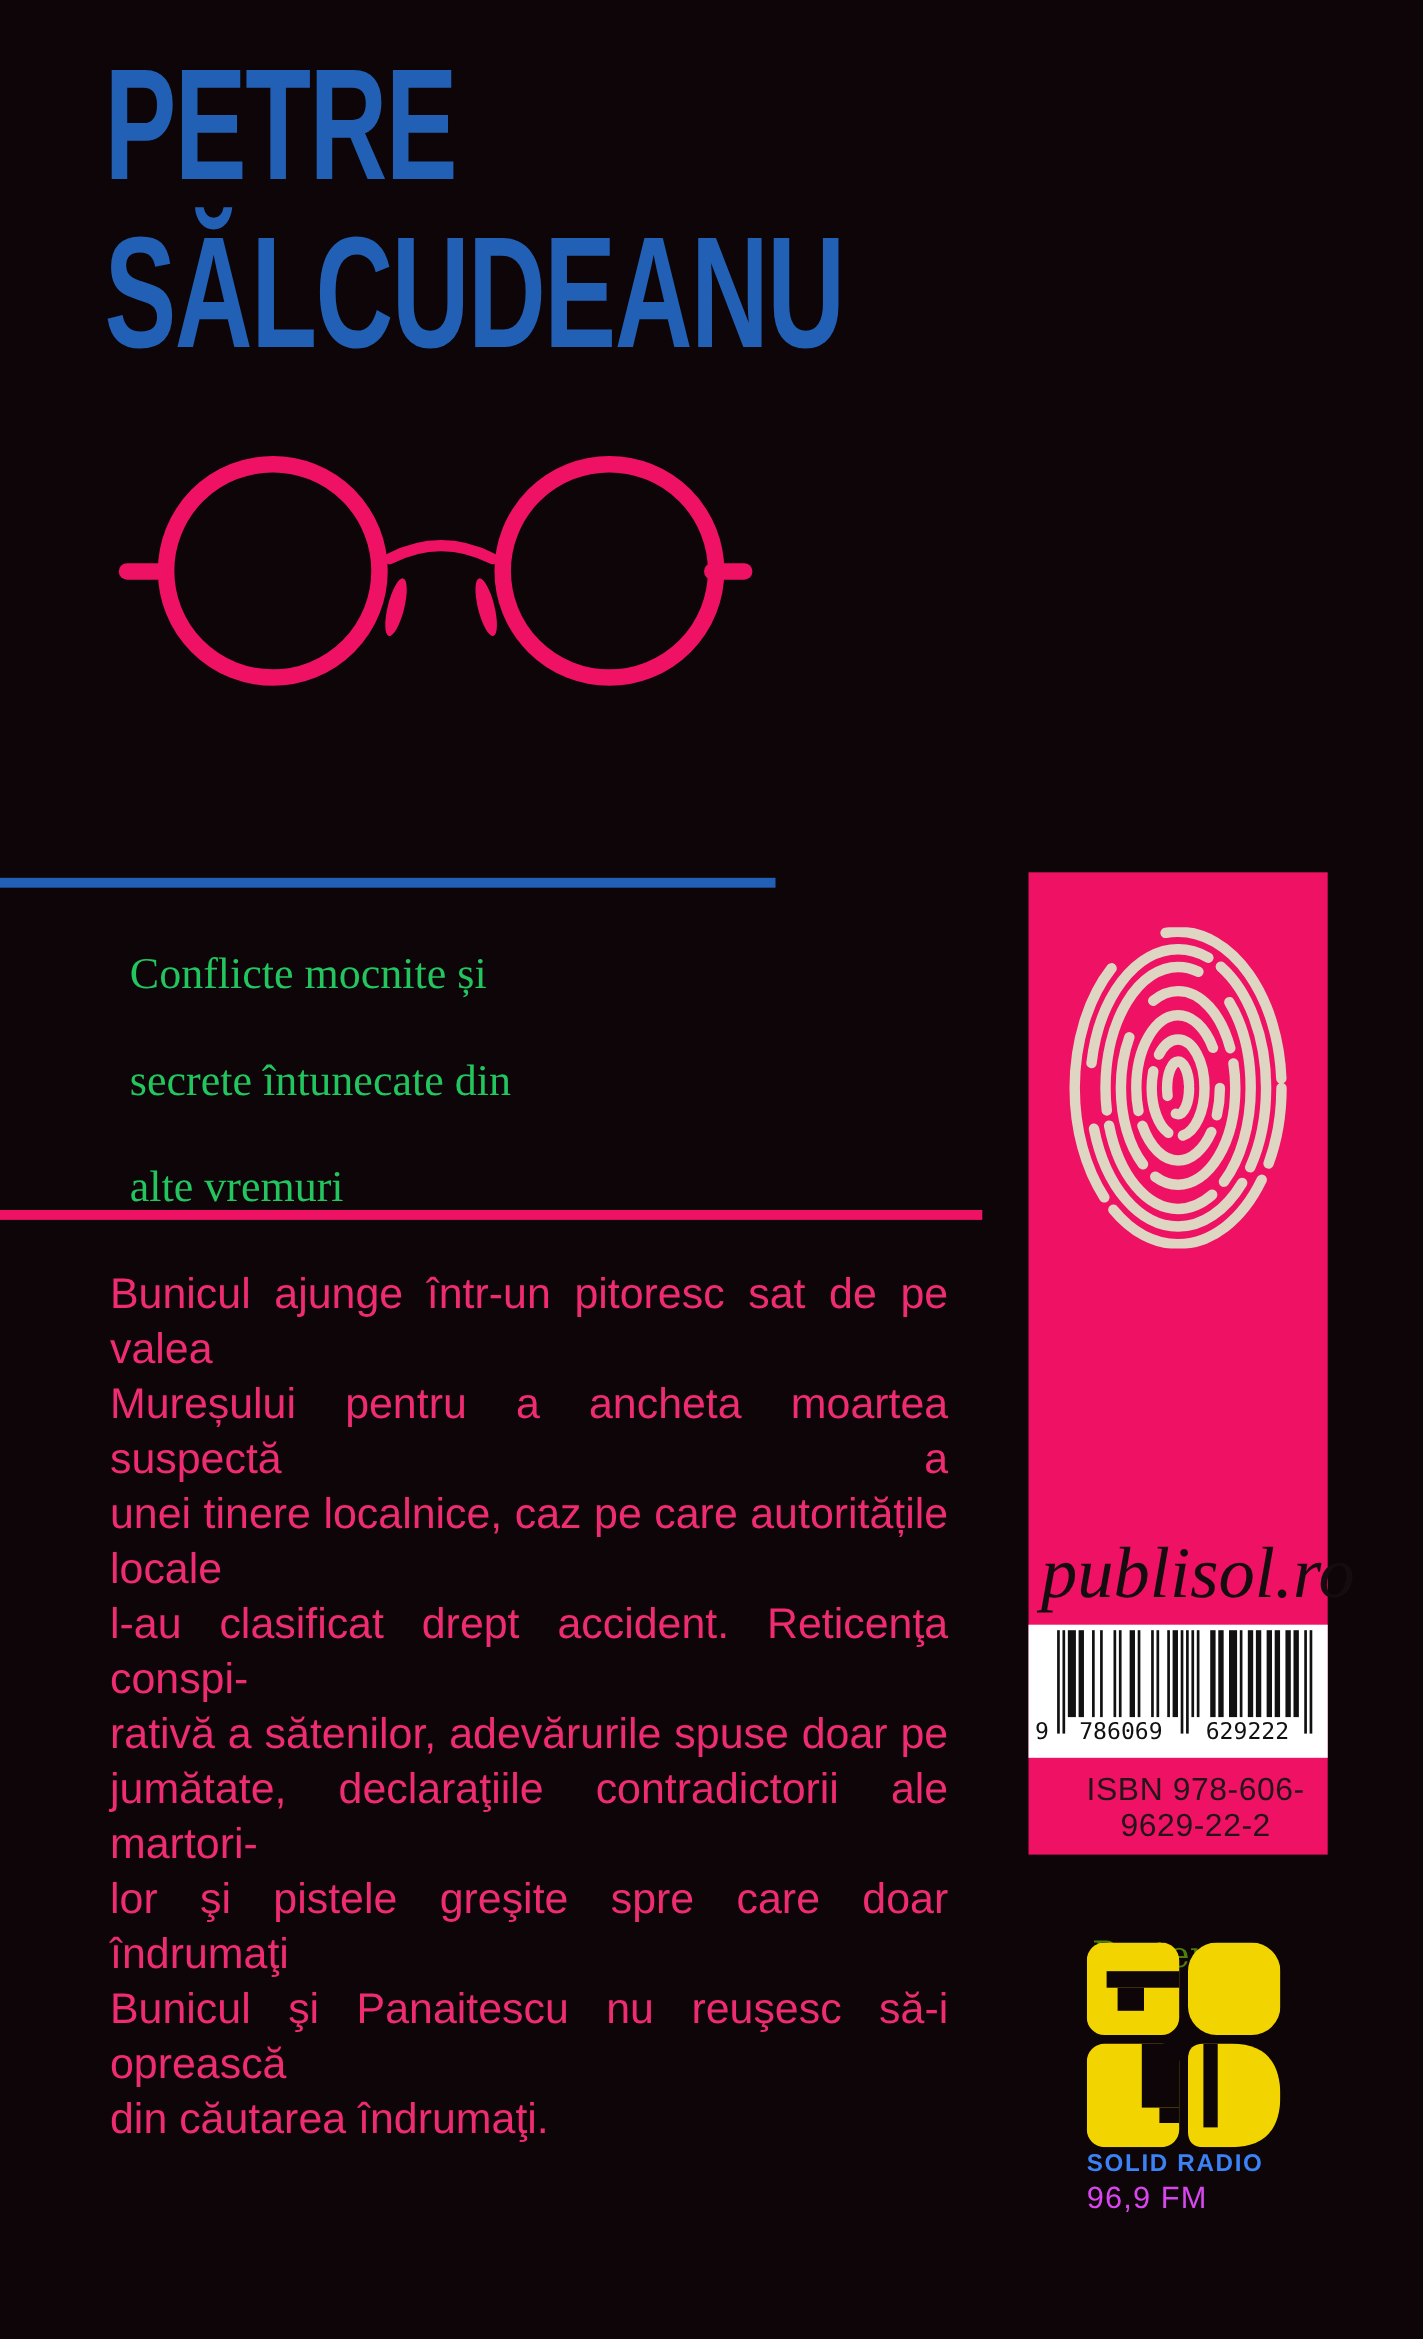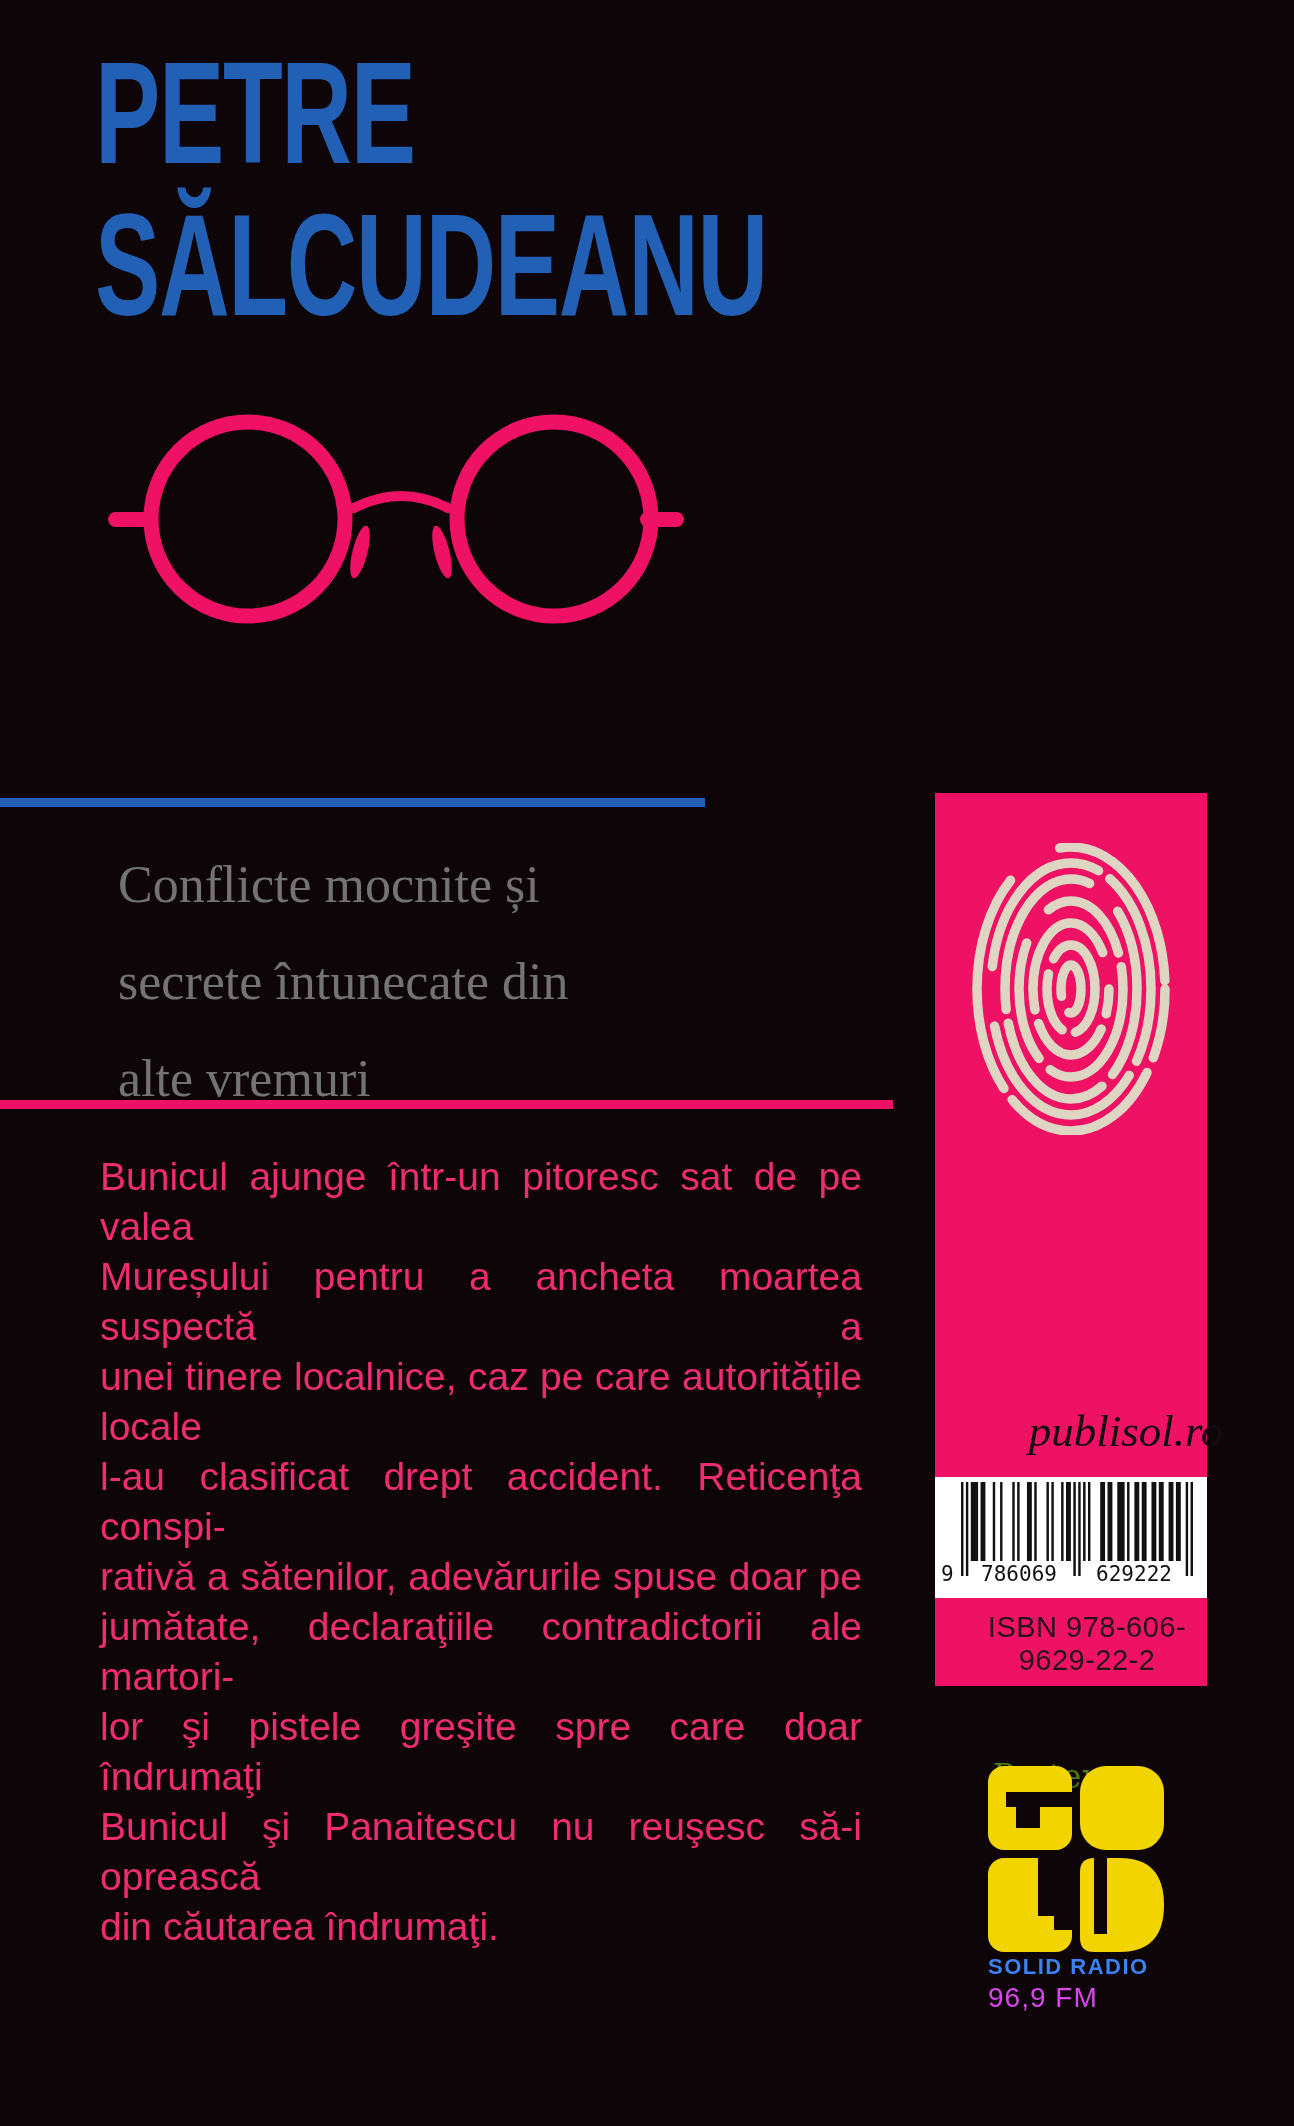--- a/index.html
+++ b/index.html
@@ -25,22 +25,22 @@
   
   .glasses{position:absolute;left:88px;top:392px;}
   
   .rule{position:absolute;height:9px;}
   .rule-blue{left:0;top:798px;width:705px;background:#2160b5;}
   .rule-pink{left:0;top:1100px;width:893px;background:#ee1164;}
   
   .tagline{
     position:absolute;left:118px;top:836px;width:660px;
     font-family:"Liberation Serif", serif;
-    font-size:52px;line-height:97px;
-    color:#737373;
+    font-size:40px;line-height:97px;
+    color:#22c55e;
   }
   
   .synopsis{
     position:absolute;left:100px;top:1152px;width:762px;
     font-size:39px;line-height:50px;
     font-weight:300;
     color:#ef2b72;
   }
   .syn-line{text-align:justify;text-align-last:justify;}
   .syn-line.last{text-align-last:left;}
@@ -48,23 +48,22 @@
   .panel{
     position:absolute;left:935px;top:793px;width:272px;height:893px;
     background:#ee1164;
   }
   .fingerprint{position:absolute;left:30px;top:50px;}
   .website{
     position:absolute;left:0;top:608px;width:308px;
     text-align:center;
     font-family:"Liberation Serif", serif;
     font-style:italic;
-    font-size:45px;line-height:60px;
+    font-size:66px;line-height:60px;
     color:#150c10;
-    margin-left:37px;
   }
   .barcode-box{
     position:absolute;left:0;top:684px;width:272px;height:121px;
     background:#ffffff;
   }
   .isbn{
     position:absolute;left:0;top:818px;width:272px;
     text-align:center;
     font-size:29px;font-weight:300;
     letter-spacing:.5px;

